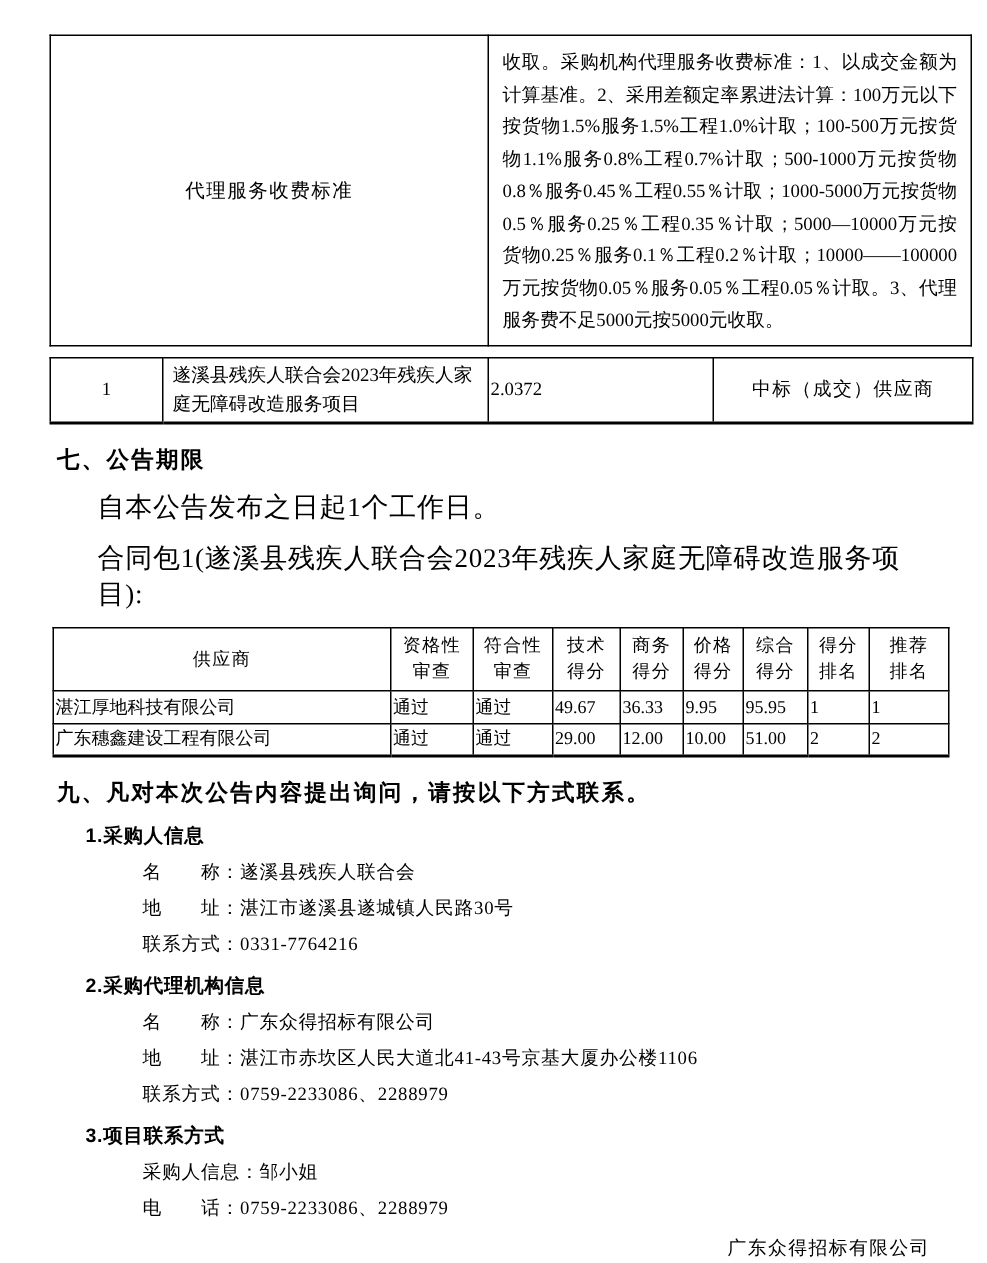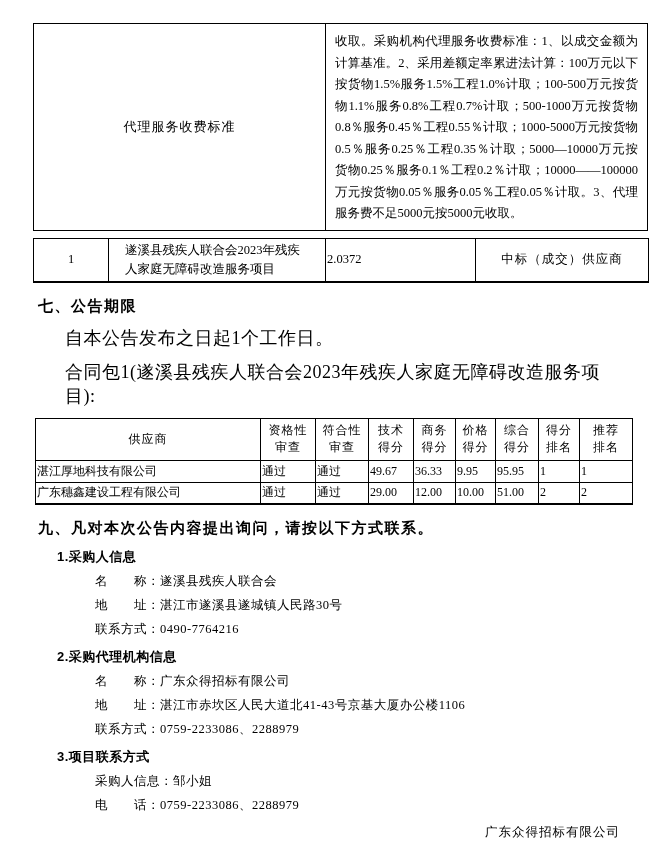--- a/index.html
+++ b/index.html
@@ -25,21 +25,21 @@
   .fee-table .text-cell {
     padding:7px 9px 5px 9px; vertical-align:top;
     font-size:12.5px; line-height:21.5px;
     text-align:justify;
   }
 
   
   .award-table { width:615px; margin-top:7px; }
   .award-table td { border-bottom-width:2px; height:41px; font-size:12.5px; }
   .award-table .idx-cell   { width:75px;  text-align:center; }
-  .award-table .proj-cell  { width:217px; padding:2px 16px; line-height:19px; }
+  .award-table .proj-cell  { width:217px; padding:2px 6px; line-height:19px; }
   .award-table .amt-cell   { width:150px; text-align:left; padding-right:9px; }
   .award-table .role-cell  { width:173px; text-align:center; letter-spacing:1px; }
 
   
   .sec-title {
     margin:14px 0 0 5px;
     font-family:"Liberation Sans","DejaVu Sans",sans-serif;
     font-weight:bold; font-size:15px; letter-spacing:1.5px;
   }
   .body-indent { margin:10px 0 0 32px; font-size:18px; letter-spacing:0.5px; }
@@ -150,21 +150,21 @@
       <td>2</td>
     </tr>
   </tbody>
     </table>
 
   <div class="sec-title">九、凡对本次公告内容提出询问，请按以下方式联系。</div>
 
   <div class="group-heading">1.采购人信息</div>
   <div class="contact-line">名　　称：遂溪县残疾人联合会</div>
   <div class="contact-line">地　　址：湛江市遂溪县遂城镇人民路30号</div>
-  <div class="contact-line">联系方式：0490-7764216</div>
+  <div class="contact-line">联系方式：0331-7764216</div>
 
   <div class="group-heading">2.采购代理机构信息</div>
   <div class="contact-line">名　　称：广东众得招标有限公司</div>
   <div class="contact-line">地　　址：湛江市赤坎区人民大道北41-43号京基大厦办公楼1106</div>
   <div class="contact-line">联系方式：0759-2233086、2288979</div>
 
   <div class="group-heading">3.项目联系方式</div>
   <div class="contact-line">采购人信息：邹小姐</div>
   <div class="contact-line">电　　话：0759-2233086、2288979</div>
 

